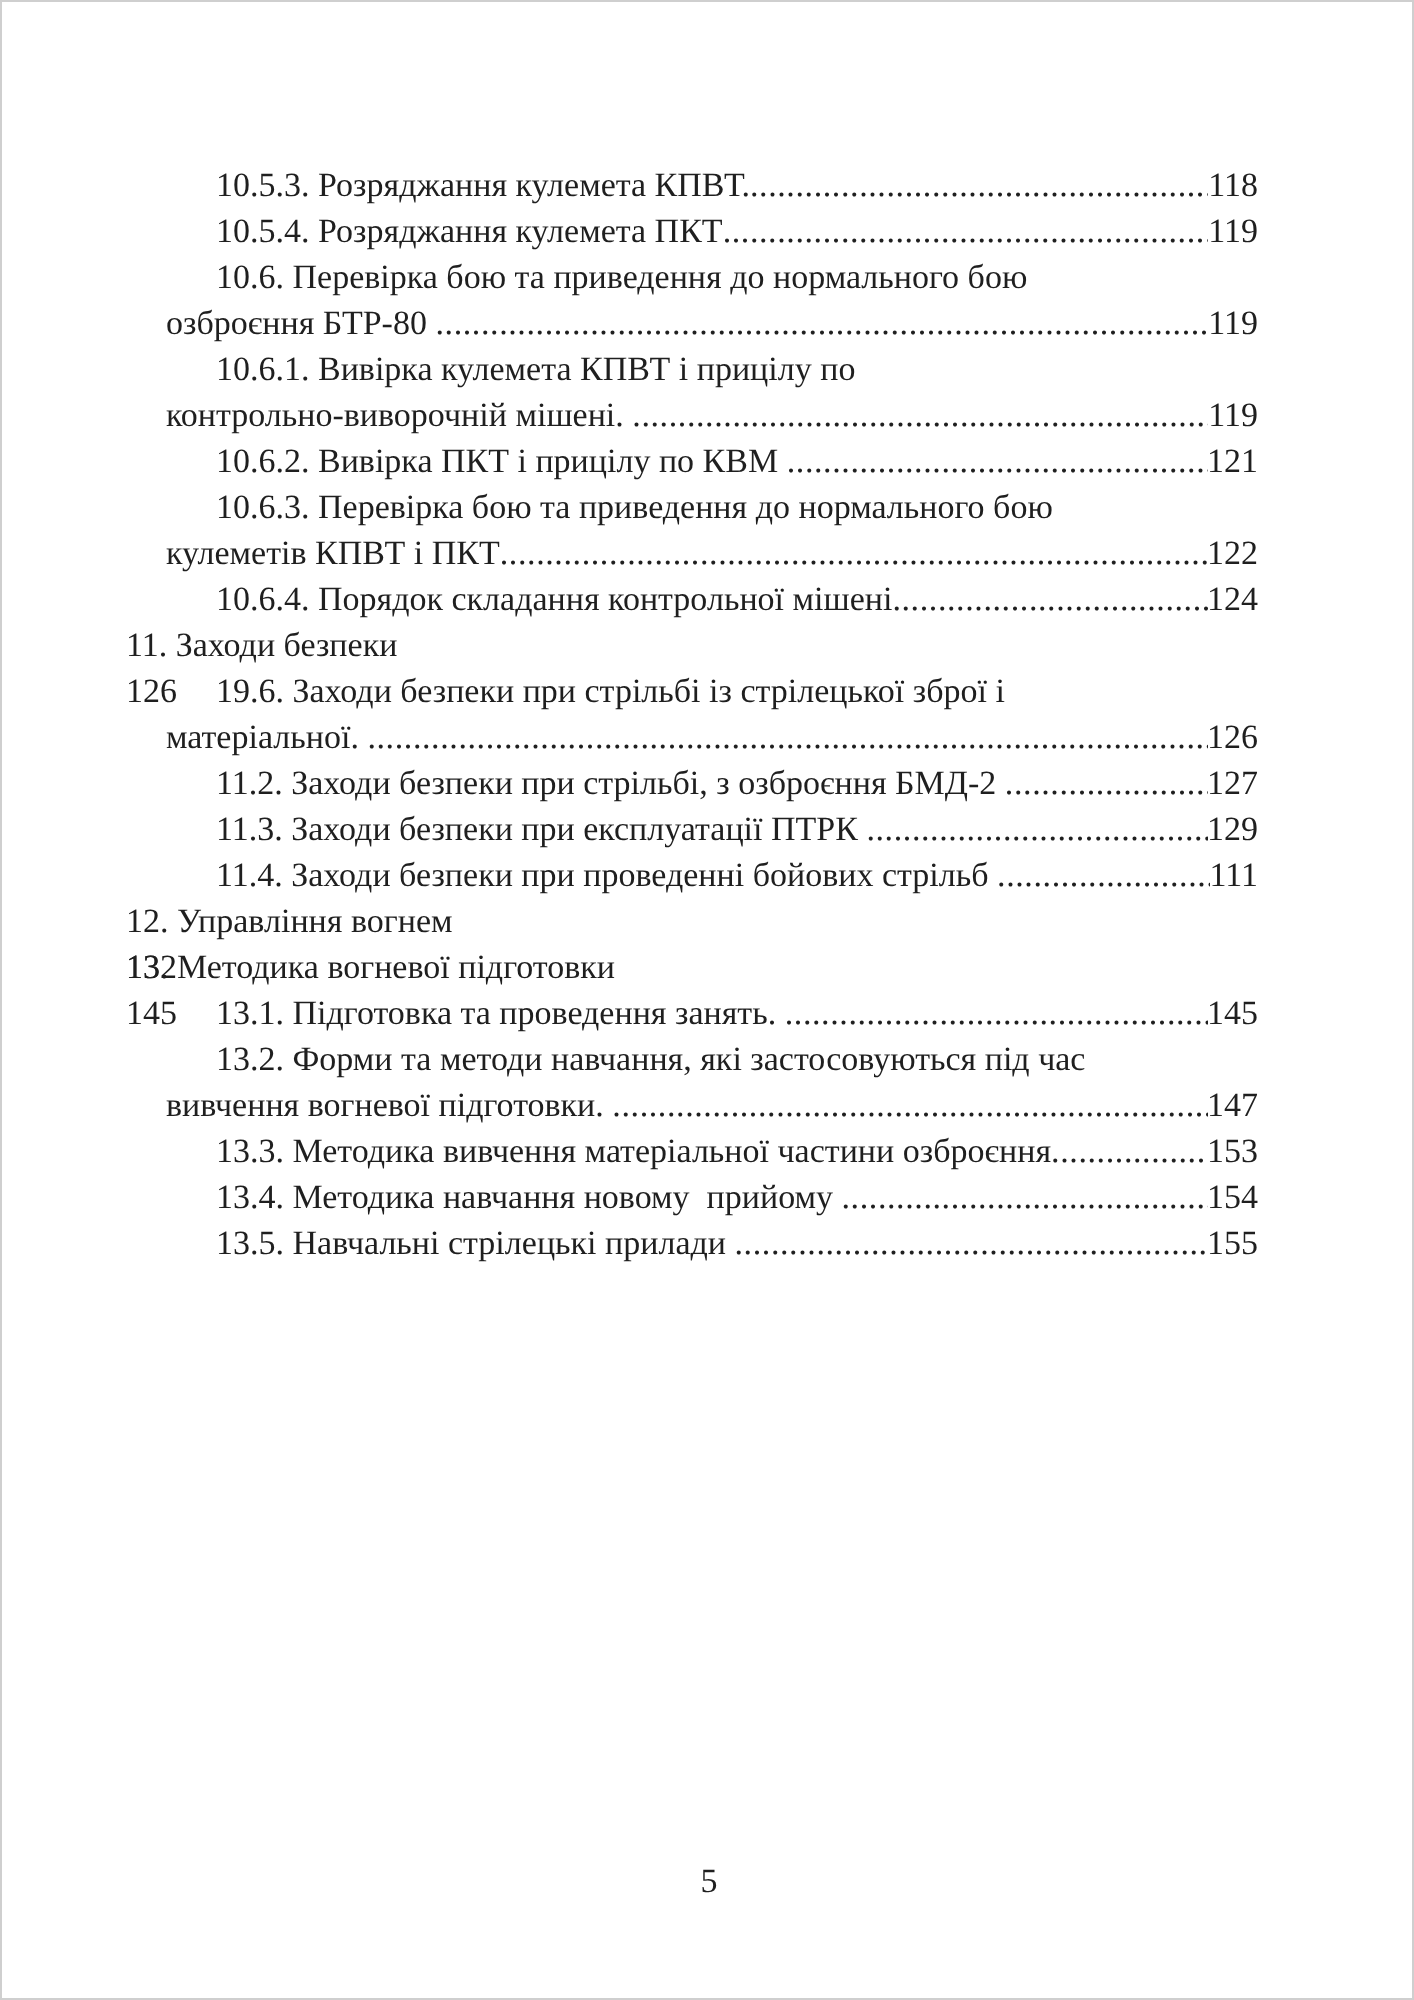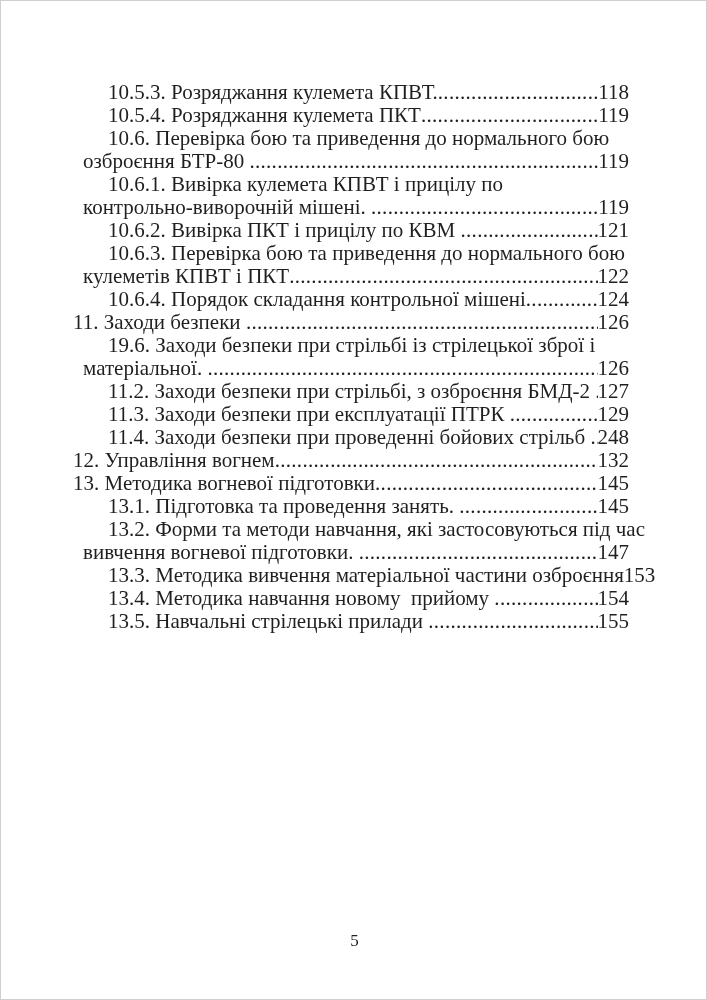--- a/index.html
+++ b/index.html
@@ -22,24 +22,24 @@
     position: absolute;
     left: 62px;
     top: 80px;
     width: 566px;
   }
   .toc-row {
     display: flex;
     align-items: baseline;
     height: 23px;
     line-height: 23px;
-    font-size: 21px;
+    font-size: 17px;
     white-space: nowrap;
   }
-  .toc-row.lvl-top  { margin-left: 10px; }
+  .toc-row.lvl-top  { margin-left: 0; flex-direction: column; }
   .toc-row.sub-first { margin-left: 45px; }
   .toc-row.sub-cont  { margin-left: 20px; }
   .entry-text {
     flex: 0 0 auto;
     white-space: pre;
   }
   .dot-leader {
     flex: 1 1 auto;
     overflow: hidden;
     white-space: nowrap;
@@ -134,21 +134,21 @@
     <span class="page-num">127</span>
   </div>
       <div class="toc-row sub-first">
     <span class="entry-text">11.3. Заходи безпеки при експлуатації ПТРК </span>
     <span class="dot-leader"></span>
     <span class="page-num">129</span>
   </div>
       <div class="toc-row sub-first">
     <span class="entry-text">11.4. Заходи безпеки при проведенні бойових стрільб </span>
     <span class="dot-leader"></span>
-    <span class="page-num">248</span>
+    <span class="page-num">111</span>
   </div>
       <div class="toc-row lvl-top">
     <span class="entry-text">12. Управління вогнем</span>
     <span class="dot-leader"></span>
     <span class="page-num">132</span>
   </div>
       <div class="toc-row lvl-top">
     <span class="entry-text">13. Методика вогневої підготовки</span>
     <span class="dot-leader"></span>
     <span class="page-num">145</span>

